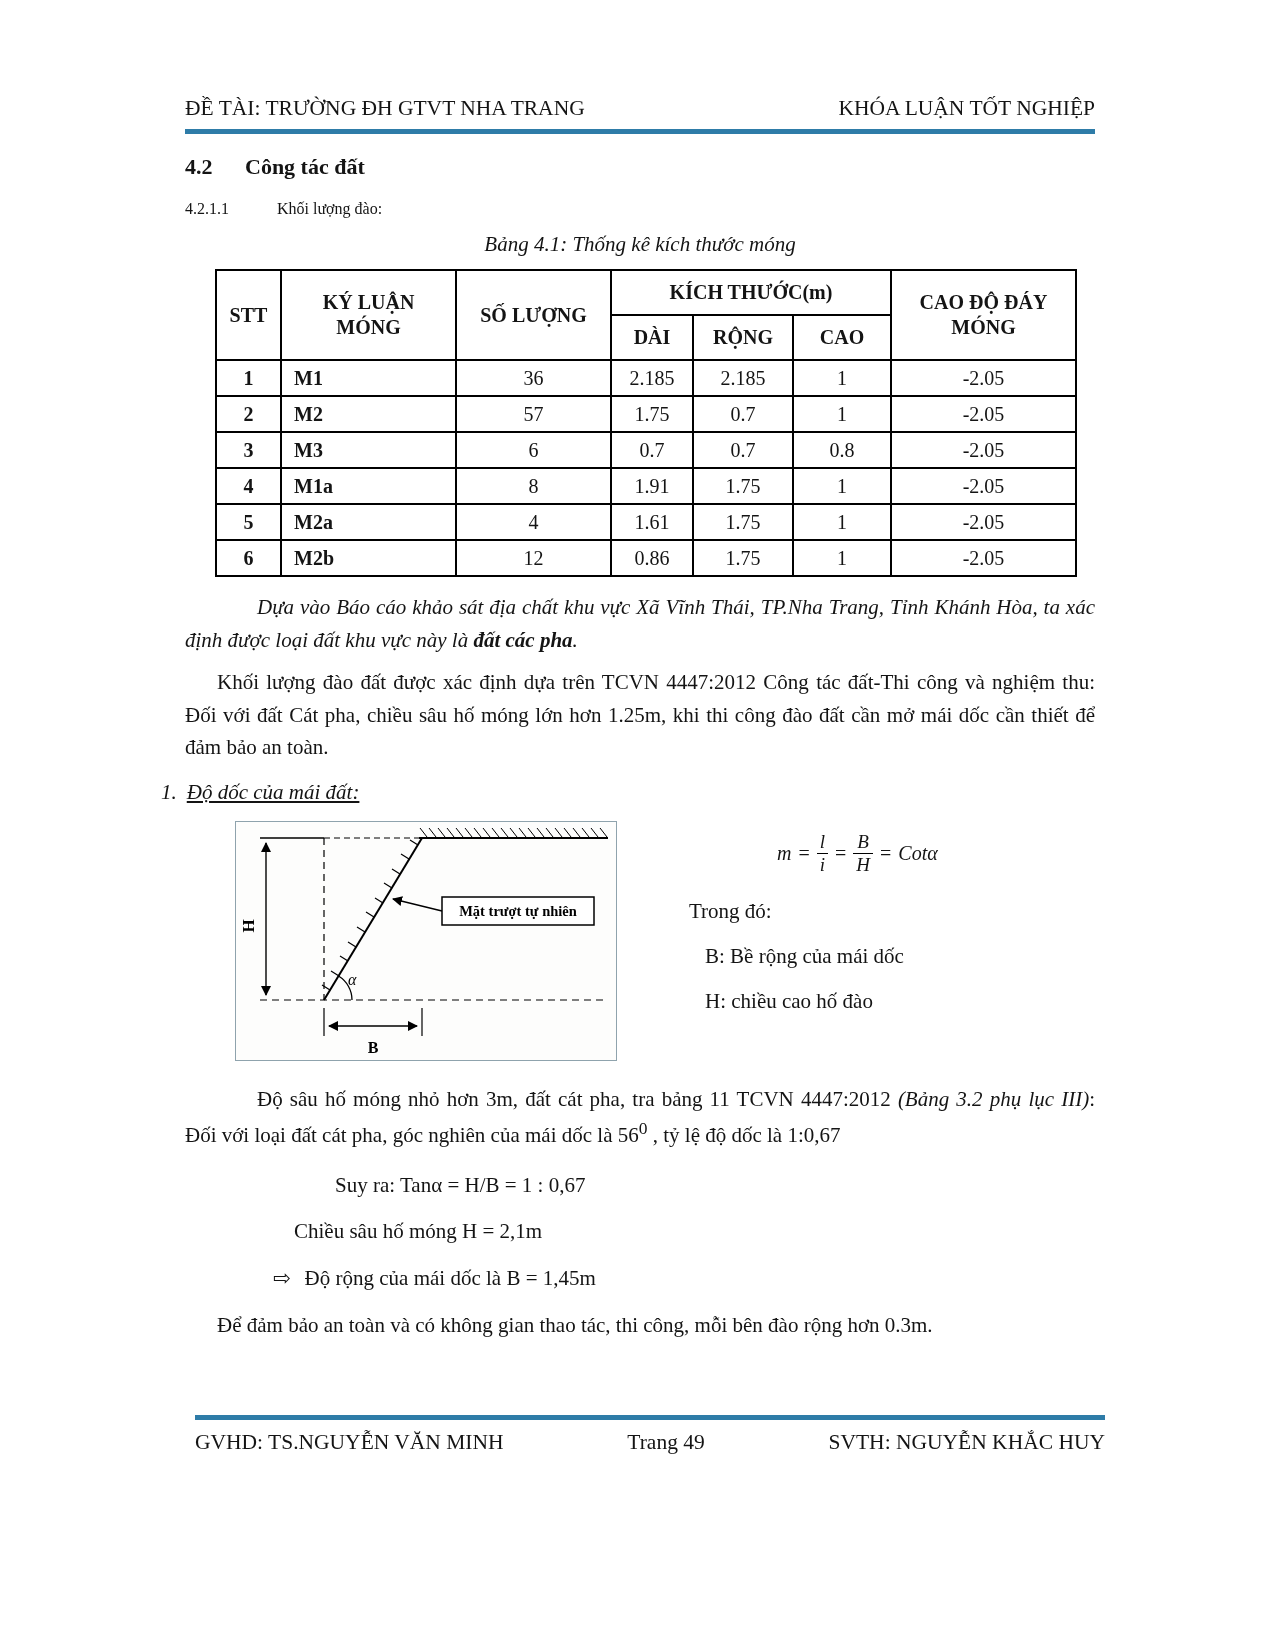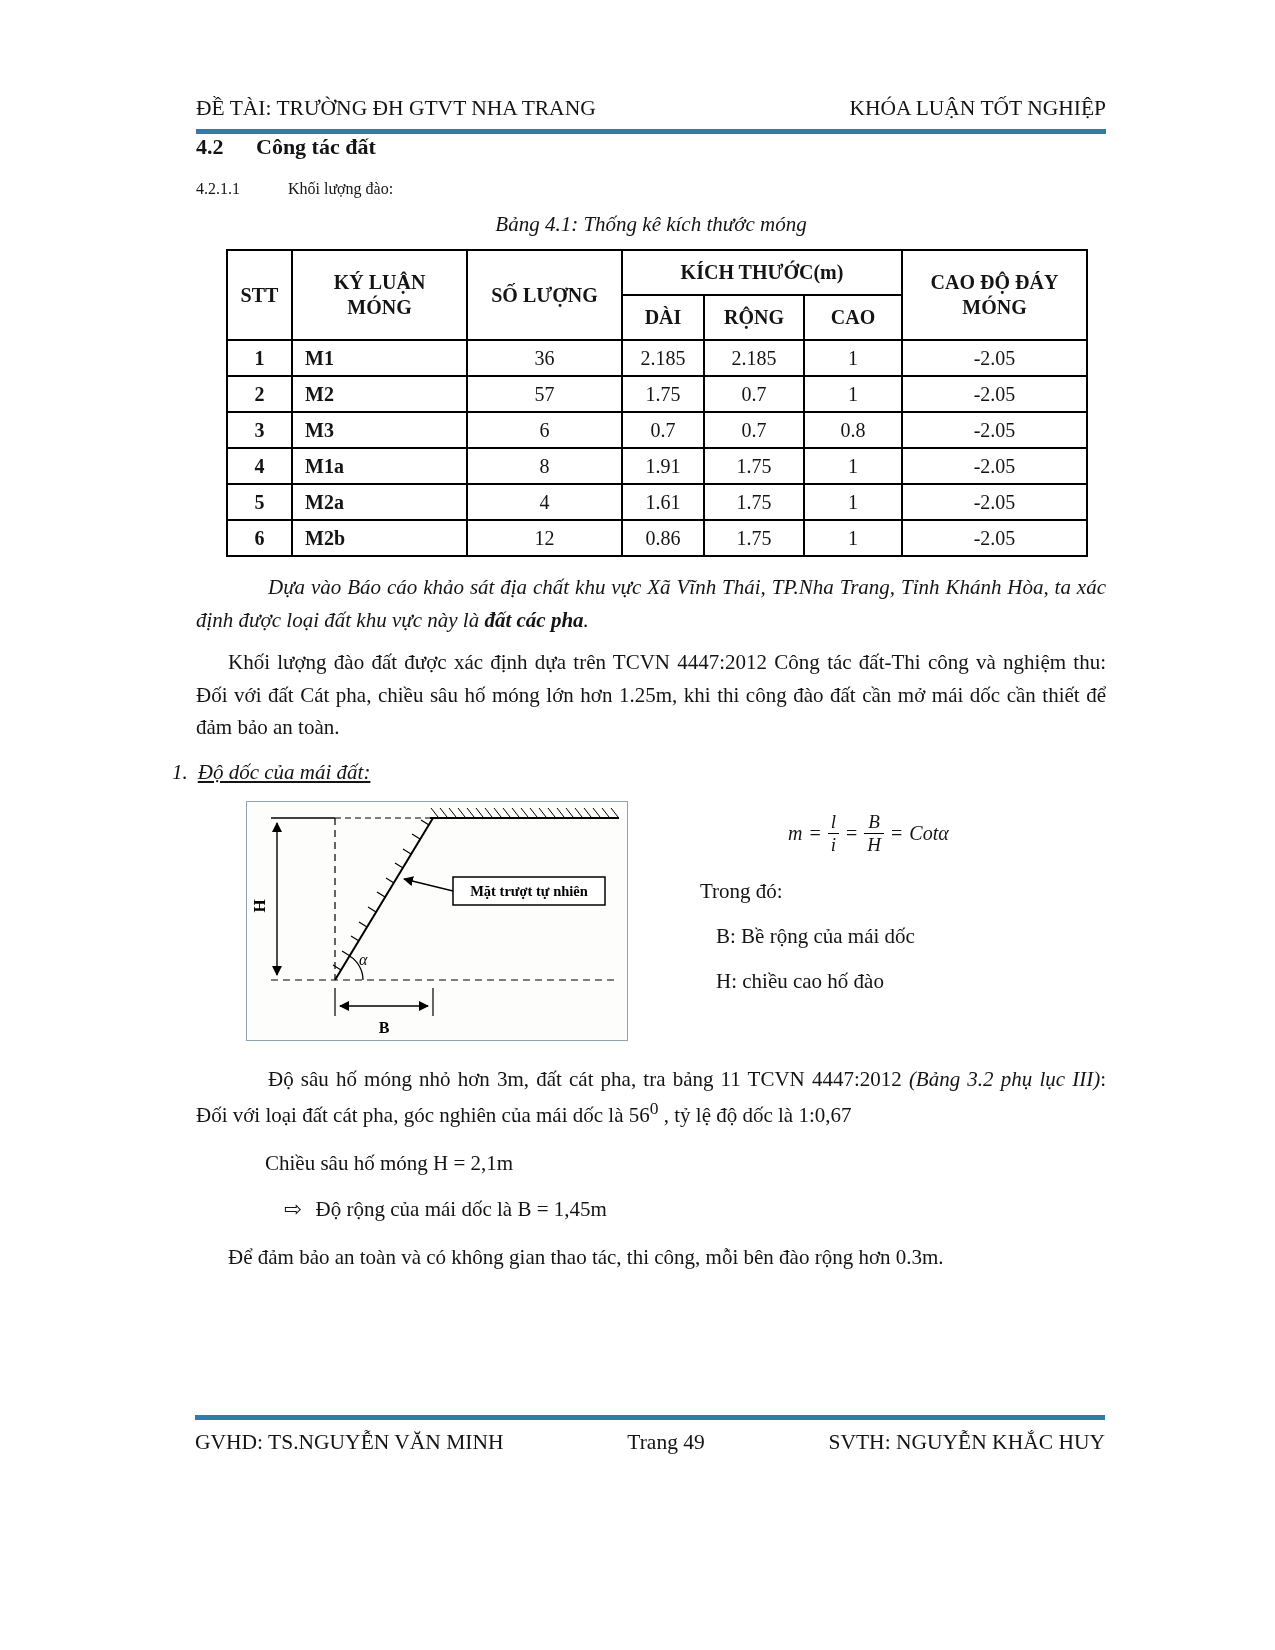--- a/index.html
+++ b/index.html
@@ -4,24 +4,24 @@
 <style>
   * { margin:0; padding:0; box-sizing:border-box; }
   html,body { width:1275px; height:1650px; }
   body {
     background:#ffffff;
     color:#141414;
     font-family:"Liberation Serif","DejaVu Serif",serif;
     position:relative;
     overflow:hidden;
   }
-  .content { position:absolute; left:196px; top:0; width:910px; padding-top:96px; }
+  .content { position:absolute; left:185px; top:0; width:910px; padding-top:96px; }
   .doc-header { display:flex; justify-content:space-between; font-size:21.5px; }
   .rule { height:5px; margin-top:8px; background:#2e7ca8; }
-  .h-bold { font-weight:bold; font-size:22px; }
+  .h-bold { margin-top:20px; font-weight:bold; font-size:22px; }
   .h-bold.mt2 { margin-top:30px; }
   .h-plain { margin-top:20px; font-size:16px; }
   .h-num { display:inline-block; min-width:60px; }
   .h-num.w2 { min-width:74px; }
   .h-num.w3 { min-width:92px; }
   .tbl-caption { margin-top:14px; text-align:center; font-style:italic; font-size:21px; }
   table { margin-top:12px; margin-left:30px; width:860px; border-collapse:collapse; font-size:20px; table-layout:fixed; }
   th, td { border:2px solid #000; text-align:center; vertical-align:middle; line-height:1.25; }
   th { font-weight:bold; padding:9px 4px; }
   td { padding:4.5px 4px; }
@@ -40,21 +40,21 @@
   .formula .eq { font-style:normal; }
   .frac { display:inline-flex; flex-direction:column; align-items:center; line-height:1.15; font-size:19px; }
   .frac .den { border-top:1.4px solid #000; padding:0 3px; }
   .frac .num { padding:0 3px; }
   .trongdo { margin-top:24px; margin-left:36px; }
   .expl { margin-top:20px; margin-left:52px; }
   .p3 { margin-top:22px; text-indent:72px; }
   .p3 .it { font-style:italic; }
   .calc { font-size:21px; line-height:1.45; }
   .l-suyra { margin-top:18px; margin-left:150px; }
-  .l-chieusau { margin-top:16px; margin-left:69px; }
+  .l-chieusau { margin-top:16px; margin-left:109px; }
   .l-arrow { margin-top:16px; margin-left:88px; }
   .arrow-glyph { font-family:"DejaVu Sans",sans-serif; margin-right:14px; }
   .p-last { margin-top:16px; text-indent:32px; }
   .doc-footer { position:absolute; left:195px; top:1415px; width:910px; }
   .footer-row { display:flex; justify-content:space-between; margin-top:10px; font-size:21.5px; }
   svg text { font-family:"Liberation Serif","DejaVu Serif",serif; }
 </style>
 </head>
 <body>
 
@@ -219,20 +219,21 @@
         <i>Cotα</i>
       </div>
       <div class="trongdo">Trong đó:</div>
       <div class="expl">B: Bề rộng của mái dốc</div>
       <div class="expl">H: chiều cao hố đào</div>
     </div>
   </div>
 
   <p class="para p3"><span>Độ sâu hố móng nhỏ hơn 3m, đất cát pha, tra bảng 11 TCVN 4447:2012 </span><span class="it">(Bảng 3.2 phụ lục III)</span><span>: Đối với loại đất cát pha, góc nghiên của mái dốc là 56</span><sup>0</sup><span> , tỷ lệ độ dốc là 1:0,67</span></p>
 
+  <div class="calc l-suyra">Suy ra: Tanα = H/B = 1 : 0,67</div>
   <div class="calc l-chieusau">Chiều sâu hố móng H = 2,1m</div>
   <div class="calc l-arrow">
     <span class="arrow-glyph">⇨</span><span>Độ rộng của mái dốc là B = 1,45m</span>
   </div>
 
   <p class="para p-last">Để đảm bảo an toàn và có không gian thao tác, thi công, mỗi bên đào rộng hơn 0.3m.</p>
 
 </div>
 
 <div class="doc-footer">

